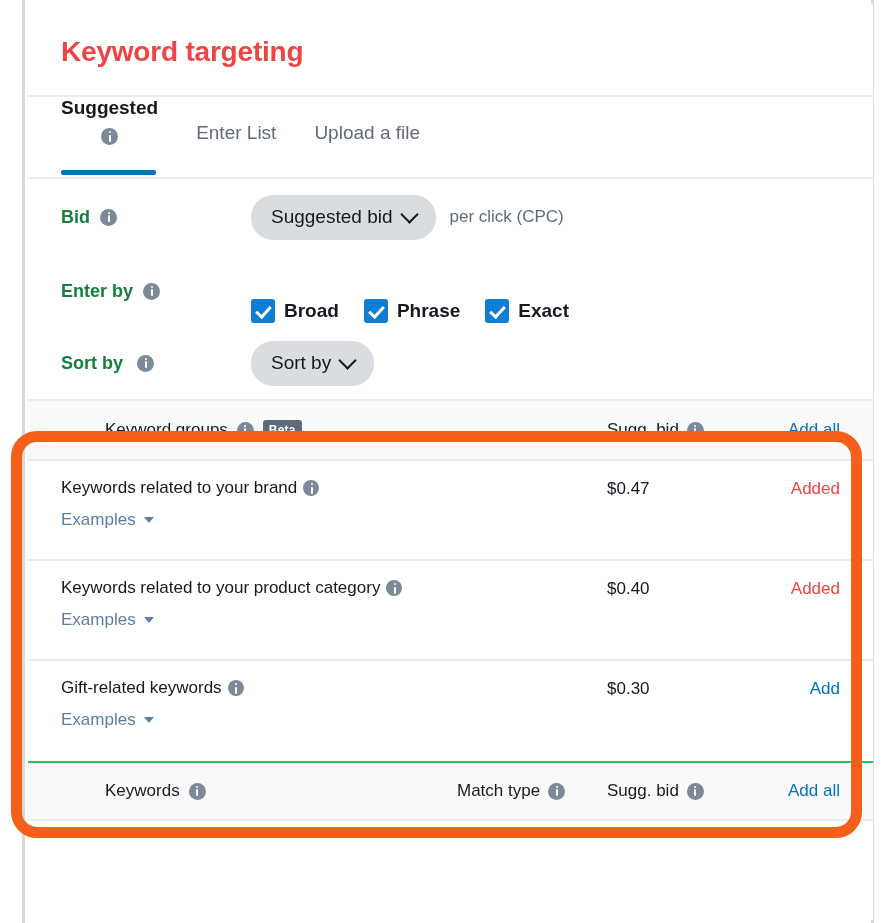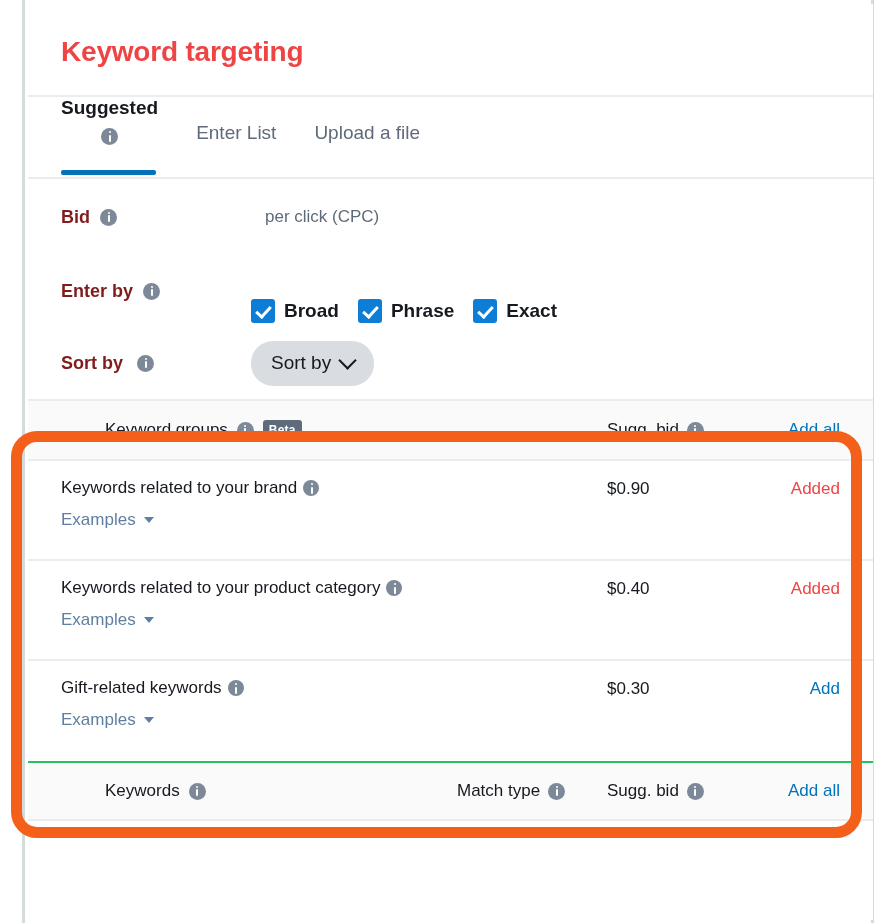--- a/index.html
+++ b/index.html
@@ -157,21 +157,21 @@
   }
   .row-bid { height: 76px; }
   .row-filter { height: 72px; }
   .row-sort { height: 72px; }
 
   .row-label {
     width: 190px;
     flex: 0 0 190px;
     font-size: 18px;
     font-weight: bold;
-    color: #7f1d1d;
+    color: #15803d;
     display: flex;
     align-items: center;
     gap: 10px;
   }
   .row-label.wide-gap { gap: 14px; }
 
   .pill-select {
     display: inline-flex;
     align-items: center;
     gap: 10px;
@@ -206,21 +206,21 @@
     margin-left: 14px;
     font-size: 17px;
     color: #5f6b7a;
     white-space: nowrap;
   }
 
   
   .checks {
     display: flex;
     align-items: center;
-    gap: 4px;
+    gap: 10px;
     margin-top: 40px;
   }
   .check-item {
     display: flex;
     align-items: center;
     gap: 9px;
     margin-right: 15px;
     cursor: pointer;
   }
   .check-item:last-child { margin-right: 0; }
@@ -426,20 +426,24 @@
         </div>
       </div>
     </div>
 
     <div class="form-area">
 
       <div class="form-row row-bid">
         <div class="row-label">
           <span>Bid</span>
           <span class="info-icon"></span>
+        </div>
+        <div class="pill-select">
+          <span>Suggested bid</span>
+          <span class="chev thin"></span>
         </div>
         <span class="per-click">per click (CPC)</span>
       </div>
 
       <div class="form-row row-filter">
         <div class="row-label">
           <span>Enter by</span>
           <span class="info-icon"></span>
         </div>
         <div class="checks">
@@ -490,21 +494,21 @@
       <div class="gr-name">
         <div class="gr-title">
           <span>Keywords related to your brand</span>
           <span class="info-icon sm"></span>
         </div>
         <div class="gr-examples">
           <span>Examples</span>
           <span class="caret-down"></span>
         </div>
       </div>
-      <div class="gr-bid">$0.90</div>
+      <div class="gr-bid">$0.47</div>
       <div class="gr-action">Added</div>
     </div>
 
     <div class="group-row">
       <div class="gr-name">
         <div class="gr-title">
           <span>Keywords related to your product category</span>
           <span class="info-icon sm"></span>
         </div>
         <div class="gr-examples">

